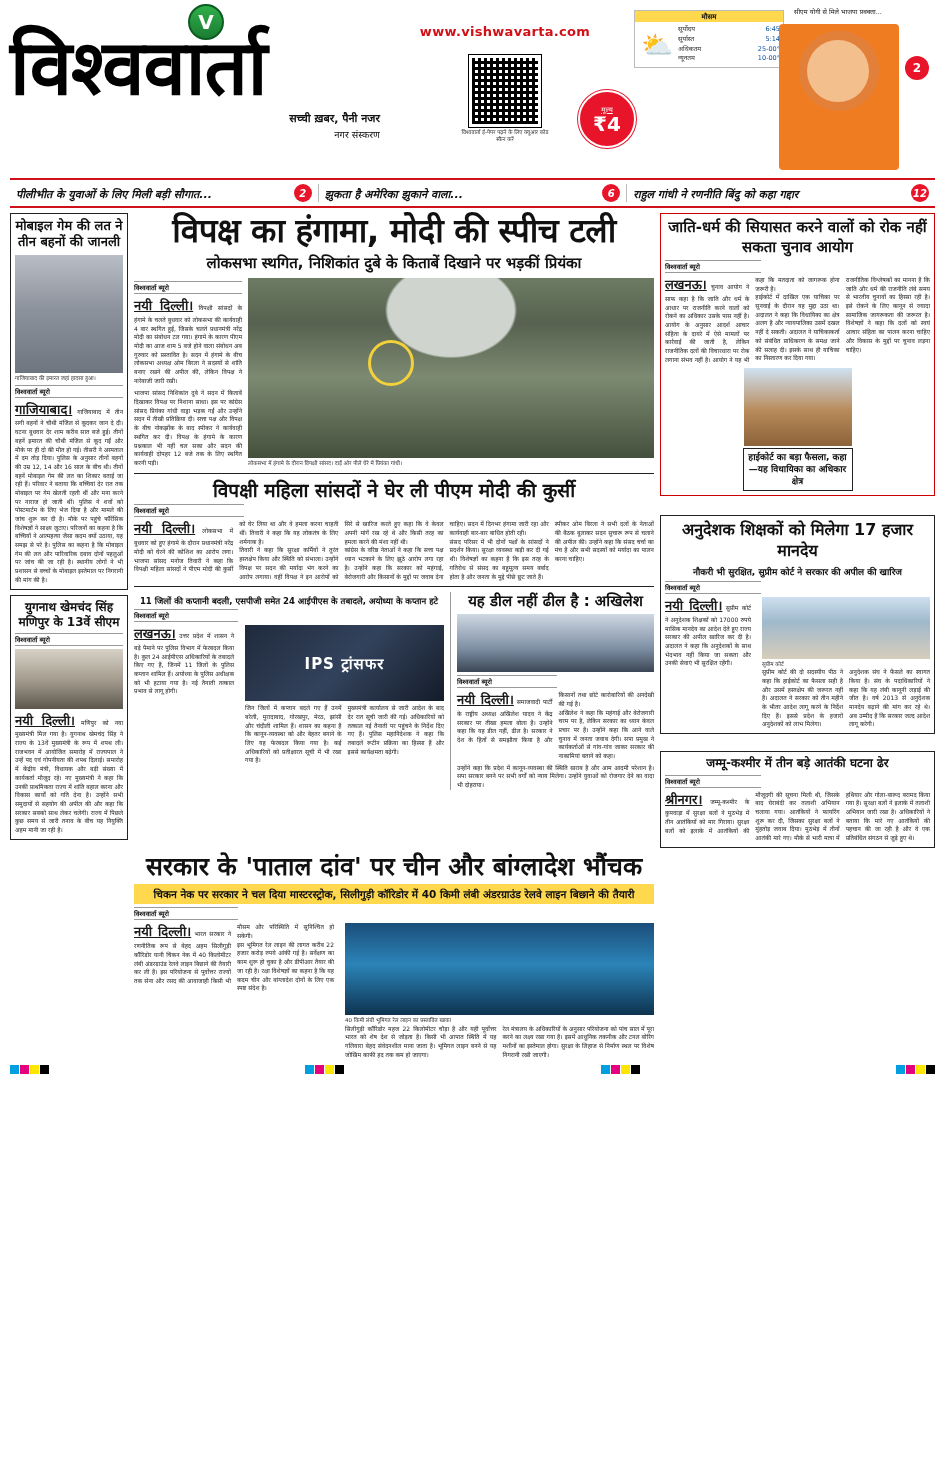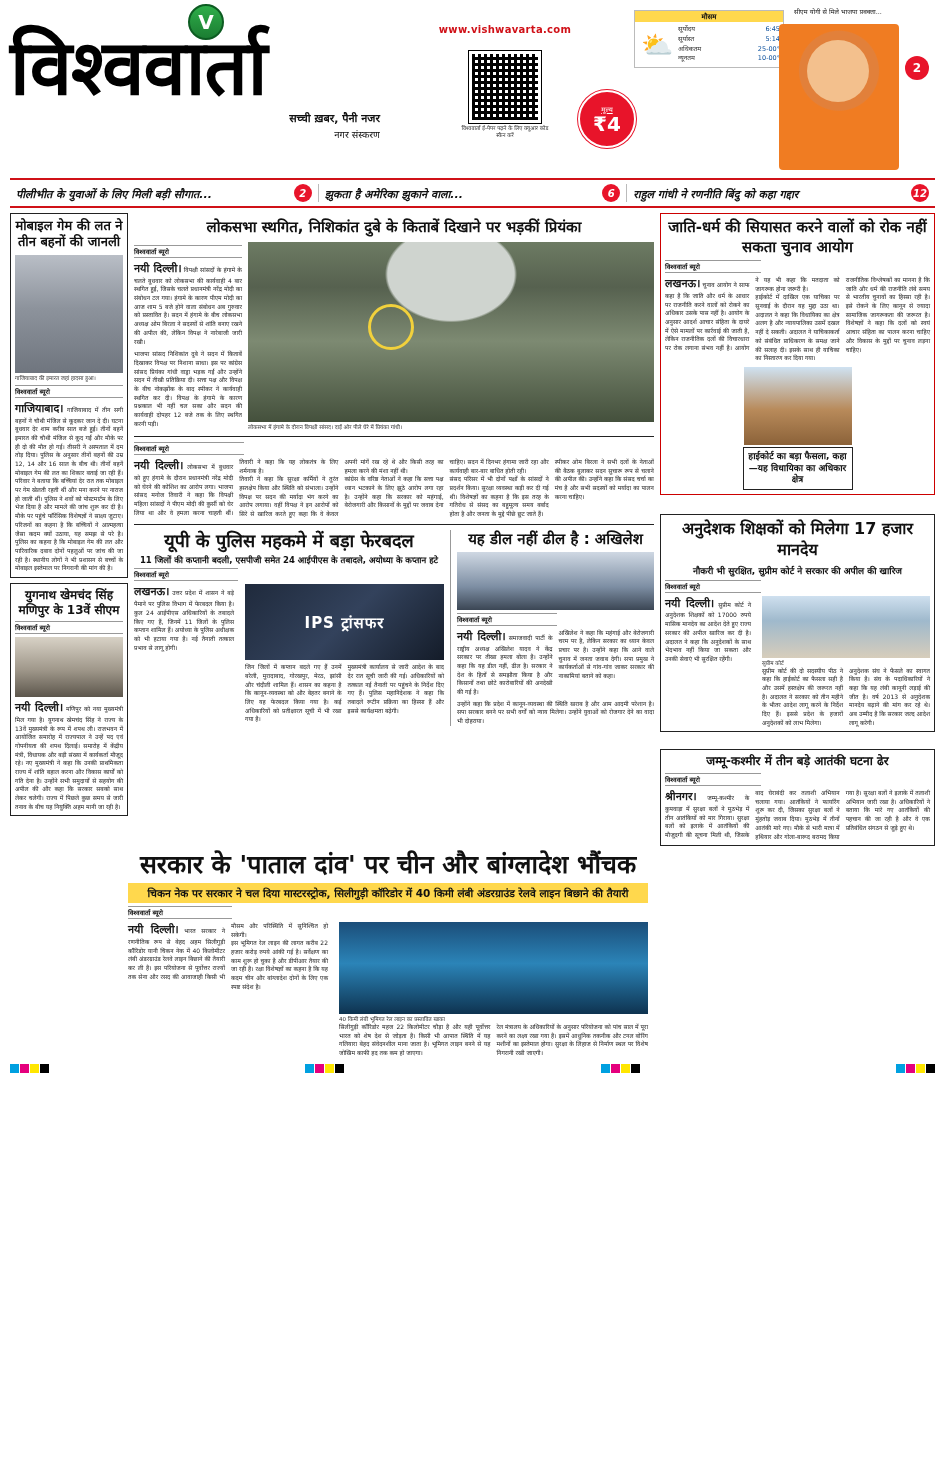--- a/index.html
+++ b/index.html
@@ -31,21 +31,21 @@
   }
   .mast-title {
     font-family:"DejaVu Sans", sans-serif;
     font-size: 76px; line-height: 1; font-weight:bold; color:#000;
     margin-top: 24px; letter-spacing:-1px;
   }
   .mast-sub { text-align:right; font-size:11px; font-weight:bold; margin-top:4px; }
   .mast-sub2 { text-align:right; font-size:9.5px; margin-top:3px; }
 
   .mast-mid { width:250px; padding-top:18px; text-align:center; position:relative; }
-  .site-url { color:#d01118; font-weight:bold; font-size:10px; letter-spacing:.3px; }
+  .site-url { color:#d01118; font-weight:bold; font-size:13px; letter-spacing:.3px; }
   .qr {
     width:72px; height:72px; margin:16px auto 2px auto;
     background:
       repeating-linear-gradient(0deg,#000 0 3px,#fff 3px 6px),
       repeating-linear-gradient(90deg,#000 0 3px,#fff 3px 6px);
     background-blend-mode: multiply;
     border:3px solid #fff; outline:1px solid #000;
   }
   .qr-cap { font-size:5.5px; color:#333; line-height:1.25; width:90px; margin:0 auto; }
   .price-badge {
@@ -109,21 +109,21 @@
   .bx-red { border:1px solid #c00; }
 
   .hl-small { font-size:13px; font-weight:bold; line-height:1.25; text-align:center; }
   .hl-main { font-size:33px; font-weight:bold; line-height:1.1; text-align:center; letter-spacing:-.5px; }
   .hl-sub { font-size:15px; font-weight:bold; line-height:1.25; text-align:center; margin-top:5px; }
   .hl-med { font-size:19px; font-weight:bold; line-height:1.2; text-align:center; }
   .hl-right { font-size:15px; font-weight:bold; line-height:1.3; text-align:center; }
 
   .byline { font-size:6.5px; font-weight:bold; border-top:1px solid #999; border-bottom:1px solid #999; padding:1px 0; margin:3px 0; }
   .body-text { font-size:6px; line-height:1.45; text-align:justify; color:#1a1a1a; }
-  .kicker { font-size:11px; }
+  .kicker { font-size:13px;text-decoration:underline; }
 
   .photo { background:#7a7d86; position:relative; overflow:hidden; }
   .photo.bldg { background:linear-gradient(180deg,#b9bec6 0%,#8d939c 45%,#6f757e 100%); }
   .photo.parl {
     background:
       radial-gradient(ellipse at 50% 18%, #cfd4cf 0 22%, transparent 23%),
       linear-gradient(180deg,#6d7b63 0%,#56614f 25%,#7d8a72 55%,#44503c 100%);
   }
   .photo.court { background:linear-gradient(180deg,#cfe0ef 0%,#9fb9cc 40%,#d7cdbb 100%); }
   .photo.temple { background:linear-gradient(180deg,#cfe2f2 0%,#b88a5a 55%,#8b6239 100%); }
@@ -245,20 +245,21 @@
         <div class="body-text">
           <b class="kicker">नयी दिल्ली।</b>
           <span>मणिपुर को नया मुख्यमंत्री मिल गया है। युगनाथ खेमचंद सिंह ने राज्य के 13वें मुख्यमंत्री के रूप में शपथ ली। राजभवन में आयोजित समारोह में राज्यपाल ने उन्हें पद एवं गोपनीयता की शपथ दिलाई। समारोह में केंद्रीय मंत्री, विधायक और बड़ी संख्या में कार्यकर्ता मौजूद रहे। नए मुख्यमंत्री ने कहा कि उनकी प्राथमिकता राज्य में शांति बहाल करना और विकास कार्यों को गति देना है। उन्होंने सभी समुदायों से सहयोग की अपील की और कहा कि सरकार सबको साथ लेकर चलेगी। राज्य में पिछले कुछ समय से जारी तनाव के बीच यह नियुक्ति अहम मानी जा रही है।</span>
         </div>
       </div>
     </div>
 
     <div class="col-mid">
 
       <div>
+        <div class="hl-main">विपक्ष का हंगामा, मोदी की स्पीच टली</div>
         <div class="hl-sub">लोकसभा स्थगित, निशिकांत दुबे के किताबें दिखाने पर भड़कीं प्रियंका</div>
 
         <div class="flexrow" style="margin-top:5px;">
           <div style="width:108px;">
             <div class="byline">विश्ववार्ता ब्यूरो</div>
             <div class="body-text">
               <b class="kicker">नयी दिल्ली।</b>
               <span>विपक्षी सांसदों के हंगामे के चलते बुधवार को लोकसभा की कार्यवाही 4 बार स्थगित हुई, जिसके चलते प्रधानमंत्री नरेंद्र मोदी का संबोधन टल गया। हंगामे के कारण पीएम मोदी का आज शाम 5 बजे होने वाला संबोधन अब गुरुवार को प्रस्तावित है। सदन में हंगामे के बीच लोकसभा अध्यक्ष ओम बिरला ने सदस्यों से शांति बनाए रखने की अपील की, लेकिन विपक्ष ने नारेबाजी जारी रखी।</span>
             </div>
             <div class="body-text" style="margin-top:4px;">भाजपा सांसद निशिकांत दुबे ने सदन में किताबें दिखाकर विपक्ष पर निशाना साधा। इस पर कांग्रेस सांसद प्रियंका गांधी वाड्रा भड़क गईं और उन्होंने सदन में तीखी प्रतिक्रिया दी। सत्ता पक्ष और विपक्ष के बीच नोकझोंक के बाद स्पीकर ने कार्यवाही स्थगित कर दी। विपक्ष के हंगामे के कारण प्रश्नकाल भी नहीं चल सका और सदन की कार्यवाही दोपहर 12 बजे तक के लिए स्थगित करनी पड़ी।</div>
@@ -268,38 +269,38 @@
               <div class="circle-hl"></div>
             </div>
             <div class="cap">लोकसभा में हंगामे के दौरान विपक्षी सांसद। दाईं ओर पीले घेरे में प्रियंका गांधी।</div>
           </div>
         </div>
       </div>
 
       <div class="rule"></div>
 
       <div>
+        <div class="hl-med">विपक्षी महिला सांसदों ने घेर ली पीएम मोदी की कुर्सी</div>
         <div class="byline" style="width:110px;">विश्ववार्ता ब्यूरो</div>
         <div class="cols5">
           <div class="body-text">
             <b class="kicker">नयी दिल्ली।</b>
             <span>लोकसभा में बुधवार को हुए हंगामे के दौरान प्रधानमंत्री नरेंद्र मोदी को घेरने की कोशिश का आरोप लगा। भाजपा सांसद मनोज तिवारी ने कहा कि विपक्षी महिला सांसदों ने पीएम मोदी की कुर्सी को घेर लिया था और वे हमला करना चाहती थीं। तिवारी ने कहा कि यह लोकतंत्र के लिए शर्मनाक है।</span>
           </div>
           <div class="body-text">तिवारी ने कहा कि सुरक्षा कर्मियों ने तुरंत हस्तक्षेप किया और स्थिति को संभाला। उन्होंने विपक्ष पर सदन की मर्यादा भंग करने का आरोप लगाया। वहीं विपक्ष ने इन आरोपों को सिरे से खारिज करते हुए कहा कि वे केवल अपनी मांगें रख रहे थे और किसी तरह का हमला करने की मंशा नहीं थी।</div>
           <div class="body-text">कांग्रेस के वरिष्ठ नेताओं ने कहा कि सत्ता पक्ष ध्यान भटकाने के लिए झूठे आरोप लगा रहा है। उन्होंने कहा कि सरकार को महंगाई, बेरोजगारी और किसानों के मुद्दों पर जवाब देना चाहिए। सदन में दिनभर हंगामा जारी रहा और कार्यवाही बार-बार बाधित होती रही।</div>
           <div class="body-text">संसद परिसर में भी दोनों पक्षों के सांसदों ने प्रदर्शन किया। सुरक्षा व्यवस्था कड़ी कर दी गई थी। विशेषज्ञों का कहना है कि इस तरह के गतिरोध से संसद का बहुमूल्य समय बर्बाद होता है और जनता के मुद्दे पीछे छूट जाते हैं।</div>
           <div class="body-text">स्पीकर ओम बिरला ने सभी दलों के नेताओं की बैठक बुलाकर सदन सुचारू रूप से चलाने की अपील की। उन्होंने कहा कि संसद चर्चा का मंच है और सभी सदस्यों को मर्यादा का पालन करना चाहिए।</div>
         </div>
       </div>
 
       <div class="rule"></div>
 
       <div class="flexrow">
         <div style="width:310px;">
-          <div class="hl-med" style="font-size:18px;">यूपी के पुलिस महकमे में बड़ा फेरबदल</div>
           <div style="font-size:8.5px;font-weight:bold;text-align:center;margin-top:3px;">11 जिलों की कप्तानी बदली, एसपीजी समेत 24 आईपीएस के तबादले, अयोध्या के कप्तान हटे</div>
           <div class="byline" style="width:104px;">विश्ववार्ता ब्यूरो</div>
           <div class="flexrow">
             <div style="width:100px;">
               <div class="body-text">
                 <b class="kicker">लखनऊ।</b>
                 <span>उत्तर प्रदेश में शासन ने बड़े पैमाने पर पुलिस विभाग में फेरबदल किया है। कुल 24 आईपीएस अधिकारियों के तबादले किए गए हैं, जिनमें 11 जिलों के पुलिस कप्तान शामिल हैं। अयोध्या के पुलिस अधीक्षक को भी हटाया गया है। नई तैनाती तत्काल प्रभाव से लागू होगी।</span>
               </div>
             </div>
             <div style="flex:1;padding-left:5px;">
@@ -374,21 +375,21 @@
         <div class="cols3">
           <div class="body-text">
             <b class="kicker">श्रीनगर।</b>
             <span>जम्मू-कश्मीर के कुपवाड़ा में सुरक्षा बलों ने मुठभेड़ में तीन आतंकियों को मार गिराया। सुरक्षा बलों को इलाके में आतंकियों की मौजूदगी की सूचना मिली थी, जिसके बाद घेराबंदी कर तलाशी अभियान चलाया गया। आतंकियों ने फायरिंग शुरू कर दी, जिसका सुरक्षा बलों ने मुंहतोड़ जवाब दिया। मुठभेड़ में तीनों आतंकी मारे गए। मौके से भारी मात्रा में हथियार और गोला-बारूद बरामद किया गया है। सुरक्षा बलों ने इलाके में तलाशी अभियान जारी रखा है। अधिकारियों ने बताया कि मारे गए आतंकियों की पहचान की जा रही है और वे एक प्रतिबंधित संगठन से जुड़े हुए थे।</span>
           </div>
         </div>
       </div>
     </div>
   </div>
 
-  <div style="display:flex;margin-top:5px;">
+  <div style="display:flex;gap:6px;margin-top:5px;">
     <div style="width:118px;"></div>
     <div style="width:520px;">
       <div class="bignews-title">सरकार के 'पाताल दांव' पर चीन और बांग्लादेश भौंचक</div>
       <div class="sub-banner">चिकन नेक पर सरकार ने चल दिया मास्टरस्ट्रोक, सिलीगुड़ी कॉरिडोर में 40 किमी लंबी अंडरग्राउंड रेलवे लाइन बिछाने की तैयारी</div>
       <div class="byline" style="width:104px;">विश्ववार्ता ब्यूरो</div>
       <div class="flexrow">
         <div style="width:200px;">
           <div class="cols2">
             <div class="body-text">
               <b class="kicker">नयी दिल्ली।</b>

